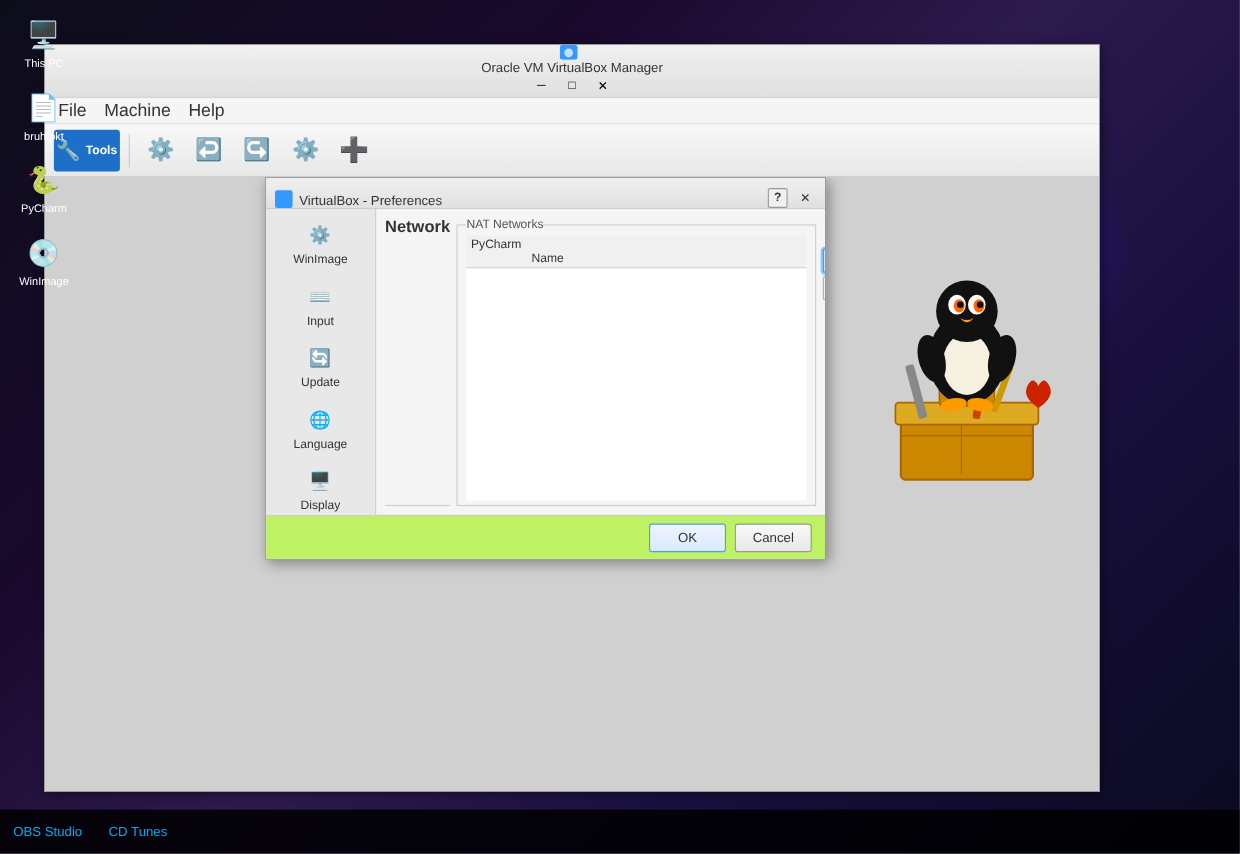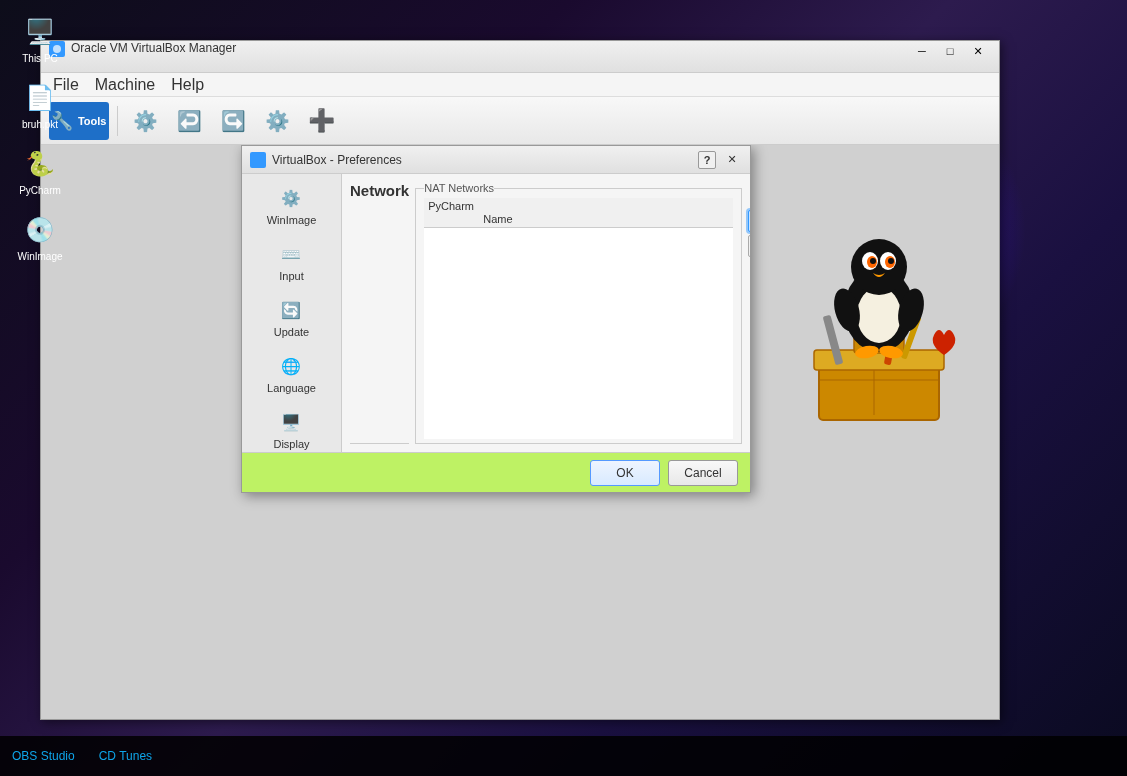--- a/index.html
+++ b/index.html
@@ -93,27 +93,28 @@
       left: 40px;
       width: 960px;
       height: 680px;
       background: #f0f0f0;
       border: 1px solid #999;
       box-shadow: 2px 2px 10px rgba(0,0,0,0.5);
       display: flex;
       flex-direction: column;
     }
     .vbox-titlebar {
-      height: 32px;
+      height: 48px;
       background: linear-gradient(to bottom, #f0f0f0, #e0e0e0);
       border-bottom: 1px solid #ccc;
       display: flex;
-      align-items: flex-start;
+      align-items: center;
       padding: 0 8px;
       user-select: none;
+      flex-direction: column;
     }
     .vbox-titlebar-icon {
       width: 16px;
       height: 16px;
       margin-right: 6px;
       background: #3399ff;
       border-radius: 2px;
       display: flex;
       align-items: center;
       justify-content: center;
@@ -214,22 +215,22 @@
       box-shadow: 3px 3px 12px rgba(0,0,0,0.4);
       display: flex;
       flex-direction: column;
       z-index: 20;
     }
     .dialog-titlebar {
       height: 28px;
       background: linear-gradient(to bottom, #f0f0f0, #e0e0e0);
       border-bottom: 1px solid #ccc;
       display: flex;
-      align-items: center;
-      padding: 13px 8px;
+      align-items: flex-end;
+      padding: 0 8px;
     }
     .dialog-titlebar-icon {
       width: 16px;
       height: 16px;
       margin-right: 6px;
       background: #3399ff;
       border-radius: 2px;
       display: flex;
       align-items: center;
       justify-content: center;

